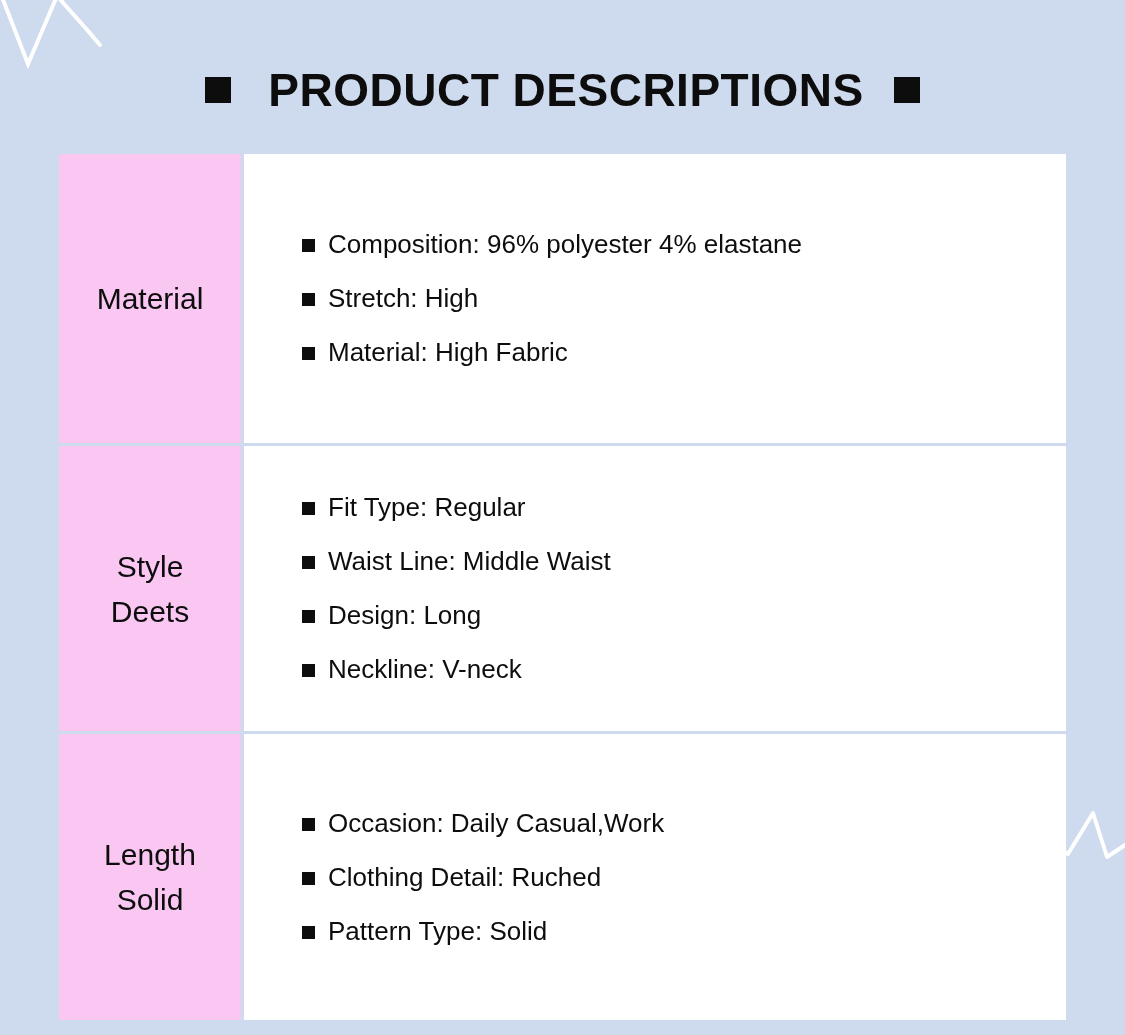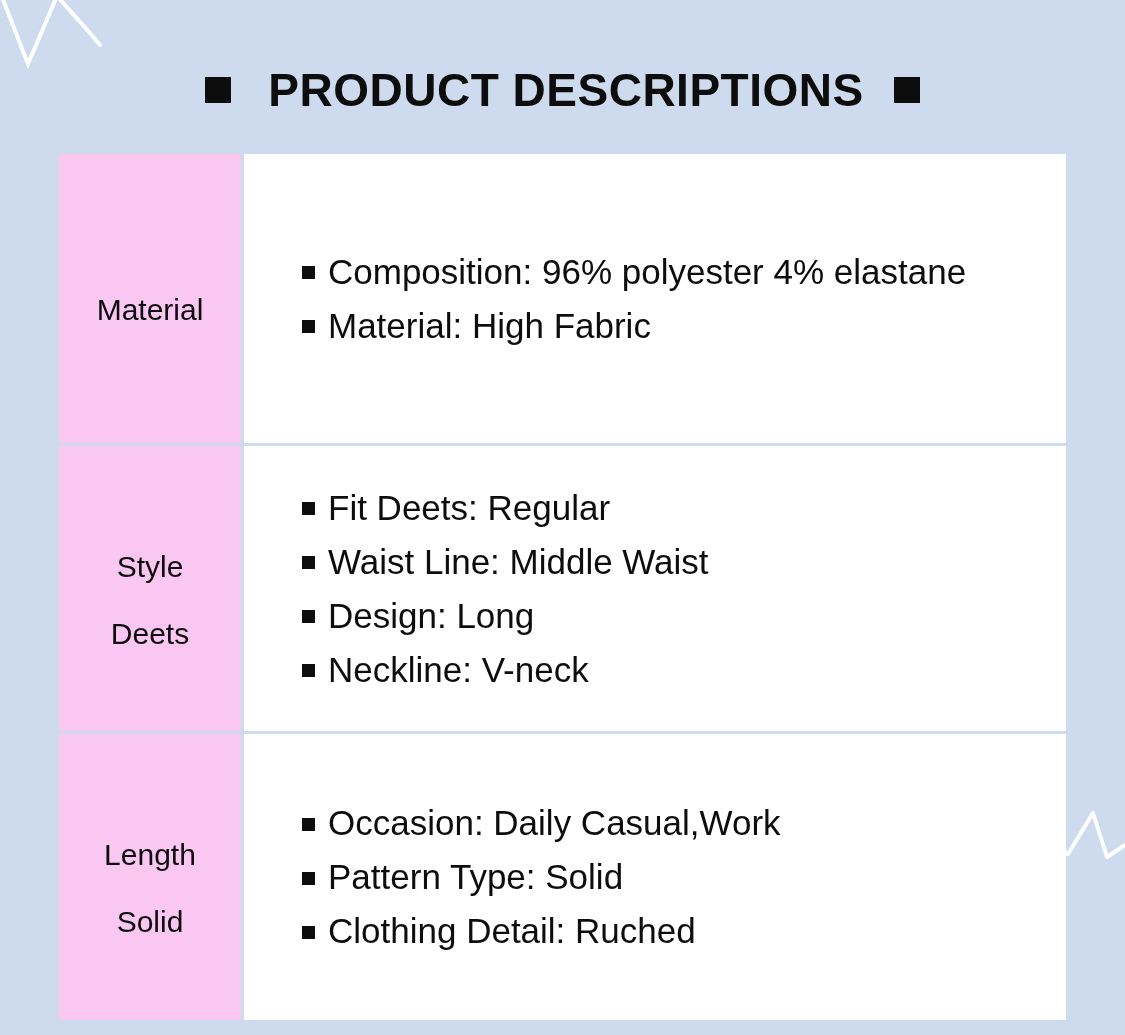--- a/index.html
+++ b/index.html
@@ -47,37 +47,36 @@
   .row:nth-child(2){height:285px;}
   .row:nth-child(3){height:286px;}
   .label-cell{
     width:182px;flex:0 0 182px;
     background:var(--pink);
     display:flex;flex-direction:column;justify-content:center;align-items:center;
   }
   .label-line{
     font-size:30px;line-height:45px;color:var(--ink);
     text-align:center;
-    margin-top:22px;
   }
   .content-cell{
     flex:1;background:var(--cell);
     display:flex;flex-direction:column;justify-content:center;
     padding-left:58px;padding-right:20px;
   }
   ul.bullets{list-style:none;margin:0;padding:0;}
   ul.bullets li{
     display:flex;align-items:center;height:54px;
   }
   .sq{
     width:13px;height:13px;background:var(--ink);
     flex:0 0 auto;margin-right:13px;margin-top:2px;
   }
   .item-text{
-    font-size:35px;color:var(--ink);white-space:nowrap;
+    font-size:26px;color:var(--ink);white-space:nowrap;
   }
 </style>
 </head>
 <body>
 
 <svg class="squiggle squiggle-tl" width="120" height="70" viewBox="0 0 120 70">
   <polyline points="0,-8 28,64 57,-4 89,32 100,45" fill="none" stroke="#ffffff" stroke-width="4" stroke-linejoin="miter" stroke-miterlimit="6" stroke-linecap="round"></polyline>
 </svg>
 <svg class="squiggle squiggle-r" width="75" height="80" viewBox="0 0 75 80">
   <polyline points="0,47 18,59 43,18 57,62 75,50" fill="none" stroke="#ffffff" stroke-width="4" stroke-linejoin="round" stroke-linecap="round"></polyline>
@@ -95,35 +94,39 @@
         <div class="label-line">Material</div>
       </div>
       <div class="content-cell">
         <ul class="bullets">
           <li>
             <span class="sq"></span>
             <span class="item-text">Composition: 96% polyester 4% elastane</span>
           </li>
           <li>
             <span class="sq"></span>
+            <span class="item-text">Stretch: High</span>
+          </li>
+          <li>
+            <span class="sq"></span>
             <span class="item-text">Material: High Fabric</span>
           </li>
         </ul>
       </div>
     </div>
     <div class="row">
       <div class="label-cell">
         <div class="label-line">Style</div>
         <div class="label-line">Deets</div>
       </div>
       <div class="content-cell">
         <ul class="bullets">
           <li>
             <span class="sq"></span>
-            <span class="item-text">Fit Deets: Regular</span>
+            <span class="item-text">Fit Type: Regular</span>
           </li>
           <li>
             <span class="sq"></span>
             <span class="item-text">Waist Line: Middle Waist</span>
           </li>
           <li>
             <span class="sq"></span>
             <span class="item-text">Design: Long</span>
           </li>
           <li>
@@ -139,22 +142,22 @@
         <div class="label-line">Solid</div>
       </div>
       <div class="content-cell">
         <ul class="bullets">
           <li>
             <span class="sq"></span>
             <span class="item-text">Occasion: Daily Casual,Work</span>
           </li>
           <li>
             <span class="sq"></span>
-            <span class="item-text">Pattern Type: Solid</span>
+            <span class="item-text">Clothing Detail: Ruched</span>
           </li>
           <li>
             <span class="sq"></span>
-            <span class="item-text">Clothing Detail: Ruched</span>
+            <span class="item-text">Pattern Type: Solid</span>
           </li>
         </ul>
       </div>
     </div>
   </div>
 
 </body></html>

